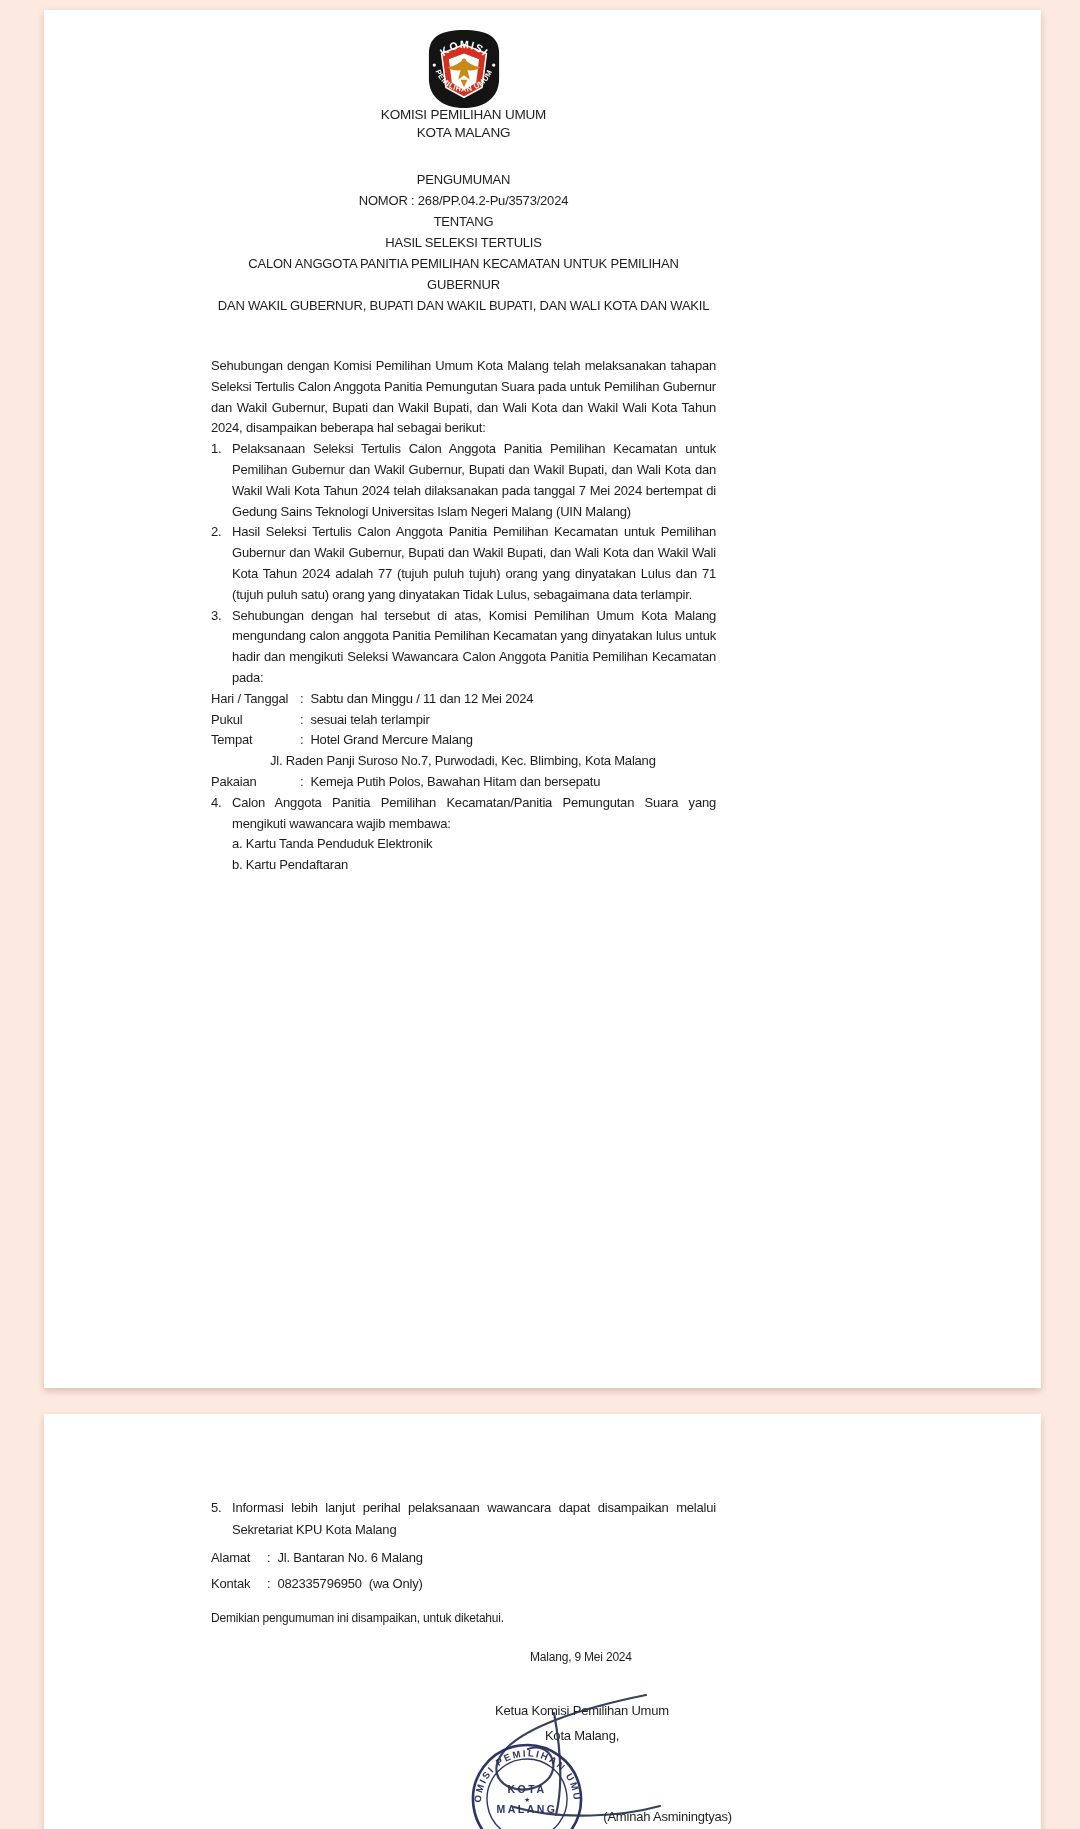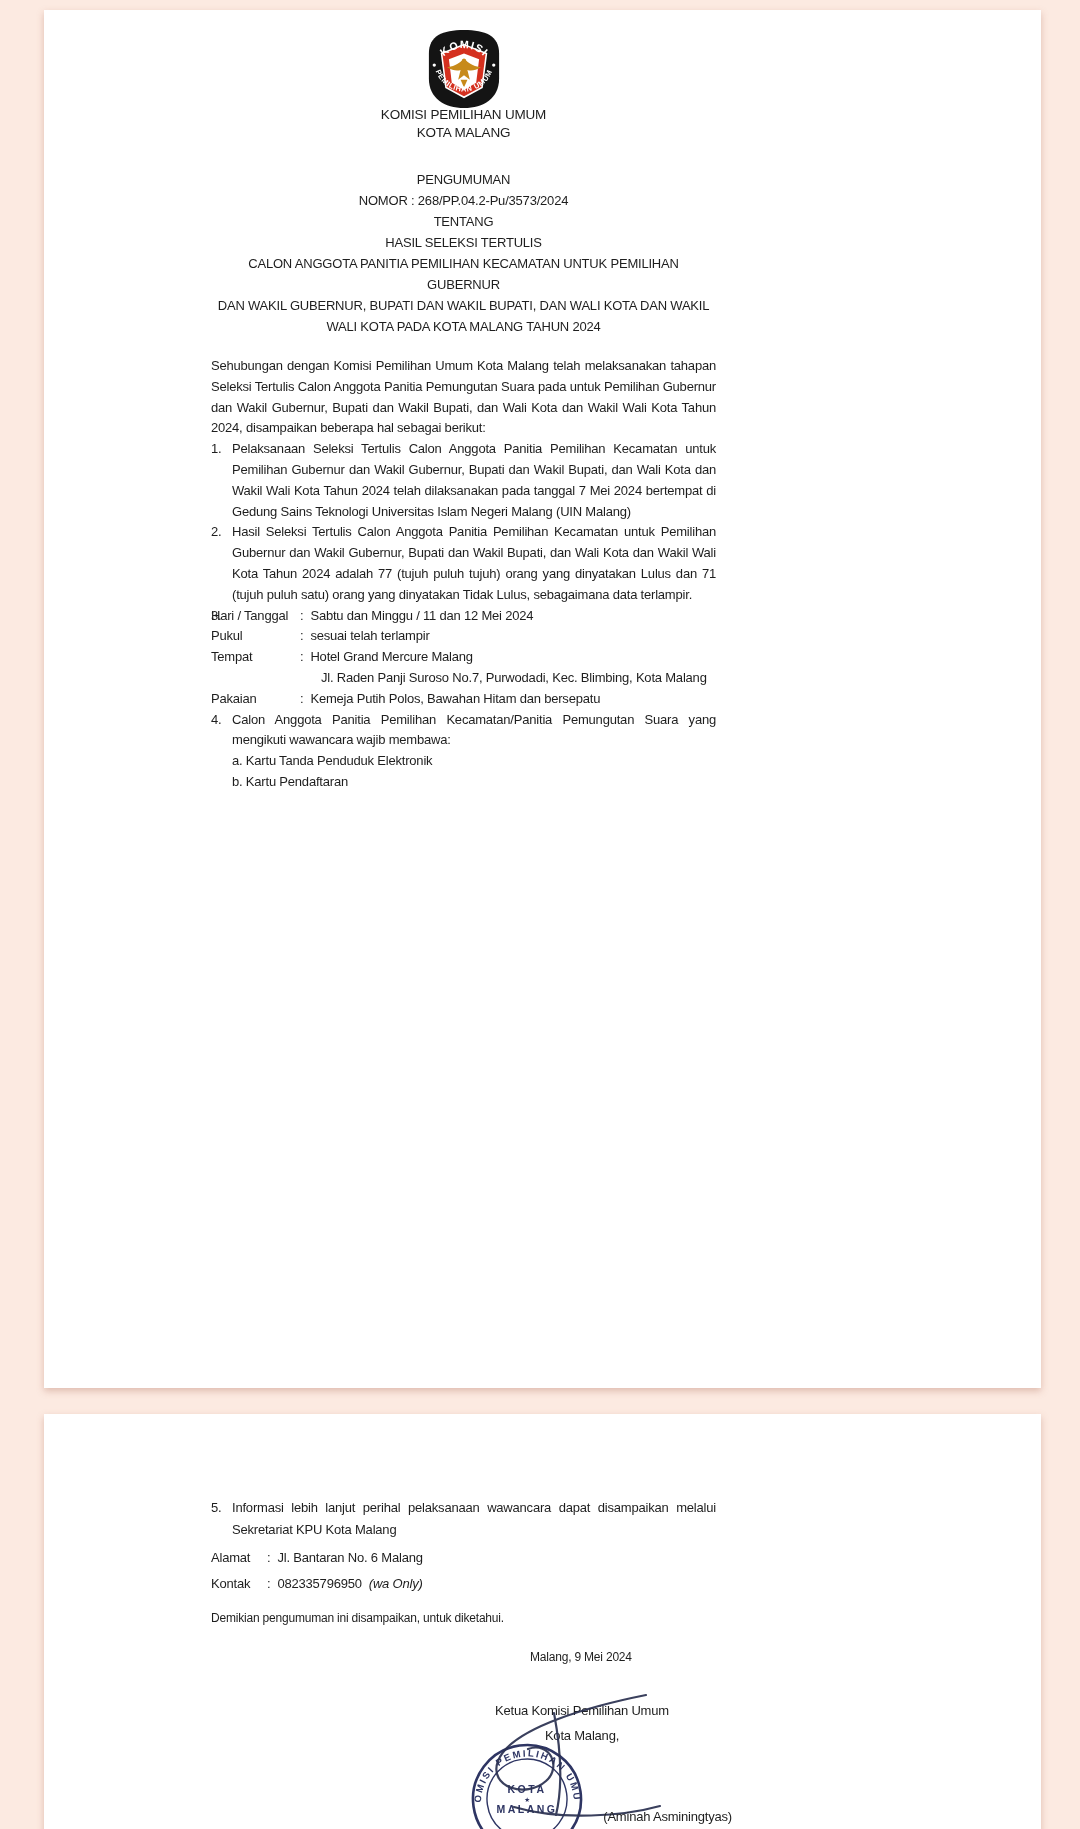--- a/index.html
+++ b/index.html
@@ -25,33 +25,33 @@
   .titleblock{top:159px;font-size:13px;line-height:21px;}
   
   .bodyblock{top:333px;font-size:13px;line-height:20.8px;}
   .para{text-align:justify;margin-top:13px;}
   .li{position:relative;padding-left:21px;text-align:justify;}
   .li .no{position:absolute;left:0;top:0;}
   .kv{display:flex;}
   .kv .k{flex:0 0 89px;}
   .kv .c{flex:0 0 auto;}
   .kv .v{white-space:nowrap;margin-left:7px;}
-  .kv2{margin-left:110px;white-space:nowrap;}
+  .kv2{margin-left:59px;white-space:nowrap;}
   .sub{margin-left:21px;}
   
   .p2-item5{top:83px;font-size:13px;line-height:21.5px;}
   .p2-contact{top:131px;font-size:13px;line-height:25.5px;}
   .p2-contact .k{flex:0 0 56px;}
   .p2-demikian{top:197px;font-size:12px;}
   .p2-dateline{position:absolute;left:486px;top:236px;font-size:12px;}
   .p2-sign{position:absolute;left:388px;width:300px;top:284px;font-size:13px;line-height:25px;text-align:center;}
   .p2-name{position:absolute;left:388px;width:300px;top:395px;font-size:13px;text-align:right;}
   .stamp{position:absolute;left:413px;top:315px;}
   .signature{position:absolute;left:412px;top:265px;}
-  .it{font-style:italic;}
+  .it{}
 </style>
 </head>
 <body>
 
 <div class="page" id="page1">
 
   <div class="logo-wrap">
     <svg width="78" height="82" viewBox="0 0 80 84">
       <path d="M40 2 C62 2 76 8 76 26 L76 52 C76 72 60 82 40 82 C20 82 4 72 4 52 L4 26 C4 8 18 2 40 2 Z" fill="#141414"></path>
       <path d="M40 17 L63 26 L58.5 61 L40 71 L21.5 61 L17 26 Z" fill="#d4301f" stroke="#ffffff" stroke-width="1.6"></path>
@@ -79,38 +79,38 @@
     <div>KOTA MALANG</div>
   </div>
 
   <div class="col centered titleblock">
     <div>PENGUMUMAN</div>
     <div>NOMOR : 268/PP.04.2-Pu/3573/2024</div>
     <div>TENTANG</div>
     <div>HASIL SELEKSI TERTULIS</div>
     <div>CALON ANGGOTA PANITIA PEMILIHAN KECAMATAN UNTUK PEMILIHAN GUBERNUR</div>
     <div>DAN WAKIL GUBERNUR, BUPATI DAN WAKIL BUPATI, DAN WALI KOTA DAN WAKIL</div>
-    <div>WALI KOTA PADA KOTA MALANG TAHUN 2024</div>
   </div>
 
   <div class="col bodyblock">
     <div class="para">Sehubungan dengan Komisi Pemilihan Umum Kota Malang telah melaksanakan tahapan Seleksi Tertulis Calon Anggota Panitia Pemungutan Suara pada untuk Pemilihan Gubernur dan Wakil Gubernur, Bupati dan Wakil Bupati, dan Wali Kota dan Wakil Wali Kota Tahun 2024, disampaikan beberapa hal sebagai berikut:</div>
 
     <div class="li">
       <span class="no">1.</span>
       <span>Pelaksanaan Seleksi Tertulis Calon Anggota Panitia Pemilihan Kecamatan untuk Pemilihan Gubernur dan Wakil Gubernur, Bupati dan Wakil Bupati, dan Wali Kota dan Wakil Wali Kota Tahun 2024 telah dilaksanakan pada tanggal 7 Mei 2024 bertempat di Gedung Sains Teknologi Universitas Islam Negeri Malang (UIN Malang)</span>
     </div>
 
     <div class="li">
       <span class="no">2.</span>
       <span>Hasil Seleksi Tertulis Calon Anggota Panitia Pemilihan Kecamatan untuk Pemilihan Gubernur dan Wakil Gubernur, Bupati dan Wakil Bupati, dan Wali Kota dan Wakil Wali Kota Tahun 2024 adalah 77 (tujuh puluh tujuh) orang yang dinyatakan Lulus dan 71 (tujuh puluh satu) orang yang dinyatakan Tidak Lulus, sebagaimana data terlampir.</span>
     </div>
 
     <div class="li">
       <span class="no">3.</span>
+      <span>Sehubungan dengan hal tersebut di atas, Komisi Pemilihan Umum Kota Malang mengundang calon anggota Panitia Pemilihan Kecamatan yang dinyatakan lulus untuk hadir dan mengikuti Seleksi Wawancara Calon Anggota Panitia Pemilihan Kecamatan pada:</span>
     </div>
 
     <div class="kv">
       <span class="k">Hari / Tanggal</span>
         <span class="c">:</span>
         <span class="v">Sabtu dan Minggu / 11 dan 12 Mei 2024</span>
     </div>
     <div class="kv">
       <span class="k">Pukul</span>
         <span class="c">:</span>

